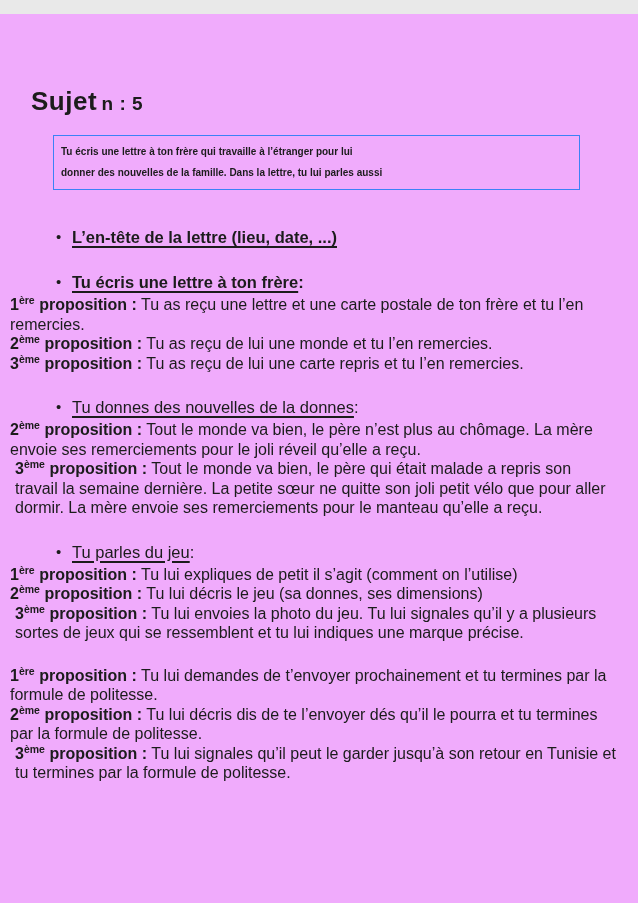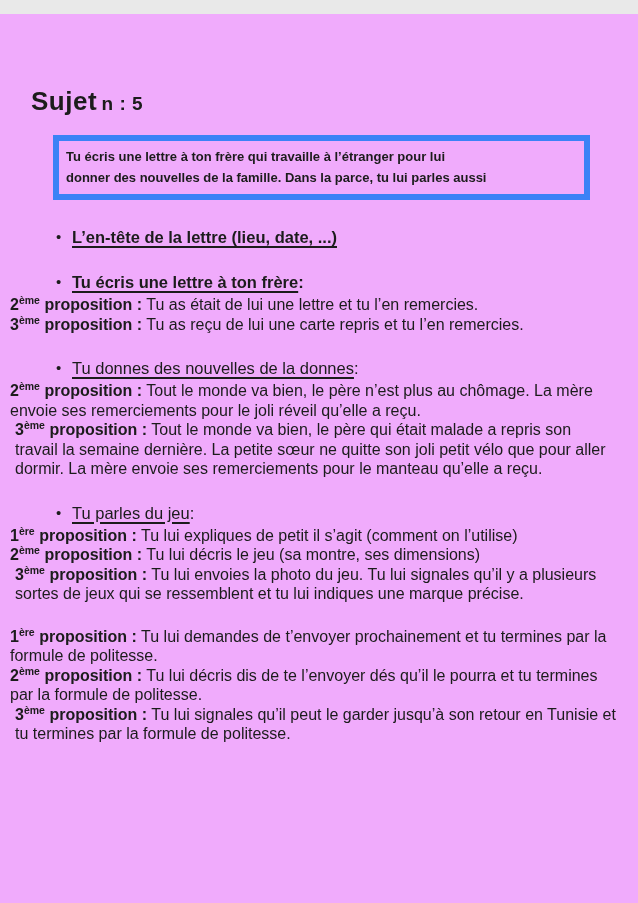--- a/index.html
+++ b/index.html
@@ -24,24 +24,24 @@
   }
   .title-main { font-size: 26px; letter-spacing: 0.5px; }
   .title-suffix { font-size: 19px; letter-spacing: 0.5px; }
 
   
   .brief-box {
     position: absolute;
     left: 53px;
     top: 121px;
     width: 511px;
-    border: 6px solid #3b82f6;
+    border: 1px solid #3b82f6;
     padding: 5px 7px 6px 7px;
     font-weight: bold;
-    font-size: 13px;
+    font-size: 10px;
     line-height: 21px;
   }
 
   
   .sections {
     position: absolute;
     left: 10px;
     top: 212px;
     width: 606px;
   }
@@ -86,38 +86,41 @@
 
 <div class="page">
 
   <div class="title">
     <span class="title-main">Sujet</span>
     <span class="title-suffix">n : 5</span>
   </div>
 
   <div class="brief-box">
     <div>Tu écris une lettre à ton frère qui travaille à l’étranger pour lui</div>
-    <div>donner des nouvelles de la famille. Dans la parce, tu lui parles aussi</div>
+    <div>donner des nouvelles de la famille. Dans la lettre, tu lui parles aussi</div>
   </div>
 
   <div class="sections">
 
     <div class="section">
       <div class="heading">
         <span class="bullet-glyph">•</span><span class="h-underline bold">L’en-tête de la lettre (lieu, date, ...)</span><span class="bold"></span>
       </div>
     </div>
 
     <div class="section">
       <div class="heading">
         <span class="bullet-glyph">•</span><span class="h-underline bold">Tu écris une lettre à ton frère</span><span class="bold">:</span>
       </div>
+      <p class="prop"><span class="prop-prefix"><span>1</span><sup>ère</sup>
+        <span>proposition :</span></span>
+        <span>Tu as reçu une lettre et une carte postale de ton frère et tu l’en remercies.</span></p>
       <p class="prop"><span class="prop-prefix"><span>2</span><sup>ème</sup>
         <span>proposition :</span></span>
-        <span>Tu as était de lui une lettre et tu l’en remercies.</span></p>
+        <span>Tu as reçu de lui une monde et tu l’en remercies.</span></p>
       <p class="prop"><span class="prop-prefix"><span>3</span><sup>ème</sup>
         <span>proposition :</span></span>
         <span>Tu as reçu de lui une carte repris et tu l’en remercies.</span></p>
     </div>
 
     <div class="section">
       <div class="heading">
         <span class="bullet-glyph">•</span><span class="h-underline">Tu donnes des nouvelles de la donnes</span><span>:</span>
       </div>
       <p class="prop"><span class="prop-prefix"><span>2</span><sup>ème</sup>
@@ -130,21 +133,21 @@
 
     <div class="section">
       <div class="heading">
         <span class="bullet-glyph">•</span><span class="h-underline">Tu parles du jeu</span><span>:</span>
       </div>
       <p class="prop"><span class="prop-prefix"><span>1</span><sup>ère</sup>
         <span>proposition :</span></span>
         <span>Tu lui expliques de petit il s’agit (comment on l’utilise)</span></p>
       <p class="prop"><span class="prop-prefix"><span>2</span><sup>ème</sup>
         <span>proposition :</span></span>
-        <span>Tu lui décris le jeu (sa montre, ses dimensions)</span></p>
+        <span>Tu lui décris le jeu (sa donnes, ses dimensions)</span></p>
       <p class="prop prop-indent"><span class="prop-prefix"><span>3</span><sup>ème</sup>
         <span>proposition :</span></span>
         <span>Tu lui envoies la photo du jeu. Tu lui signales qu’il y a plusieurs sortes de jeux qui se ressemblent et tu lui indiques une marque précise.</span></p>
     </div>
 
     <div class="section">
       <p class="prop"><span class="prop-prefix"><span>1</span><sup>ère</sup>
         <span>proposition :</span></span>
         <span>Tu lui demandes de t’envoyer prochainement et tu termines par la formule de politesse.</span></p>
       <p class="prop"><span class="prop-prefix"><span>2</span><sup>ème</sup>

